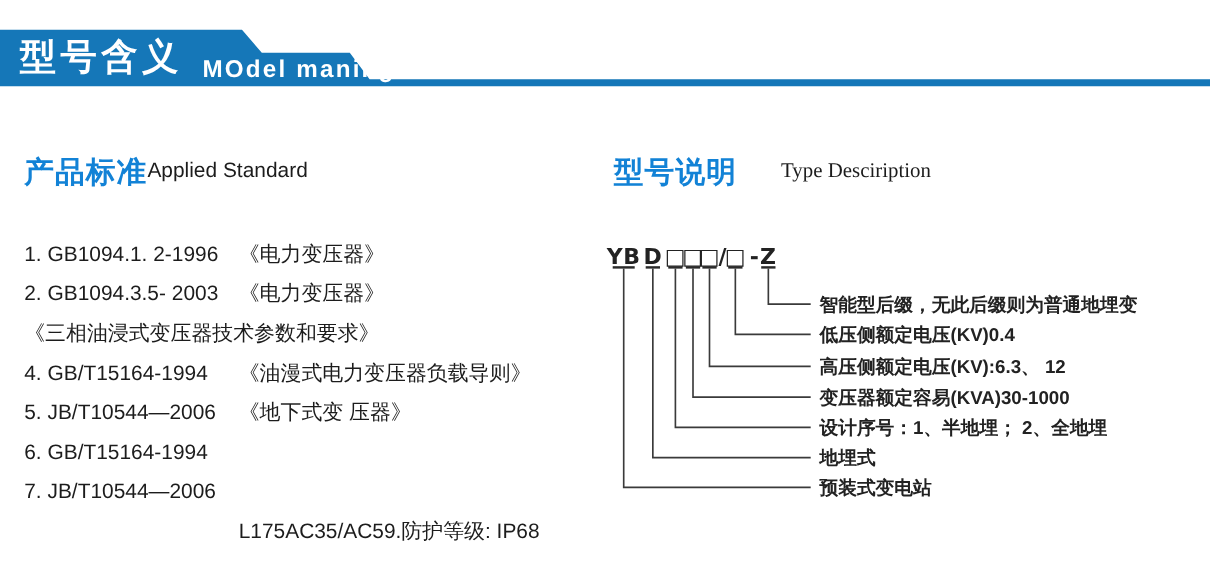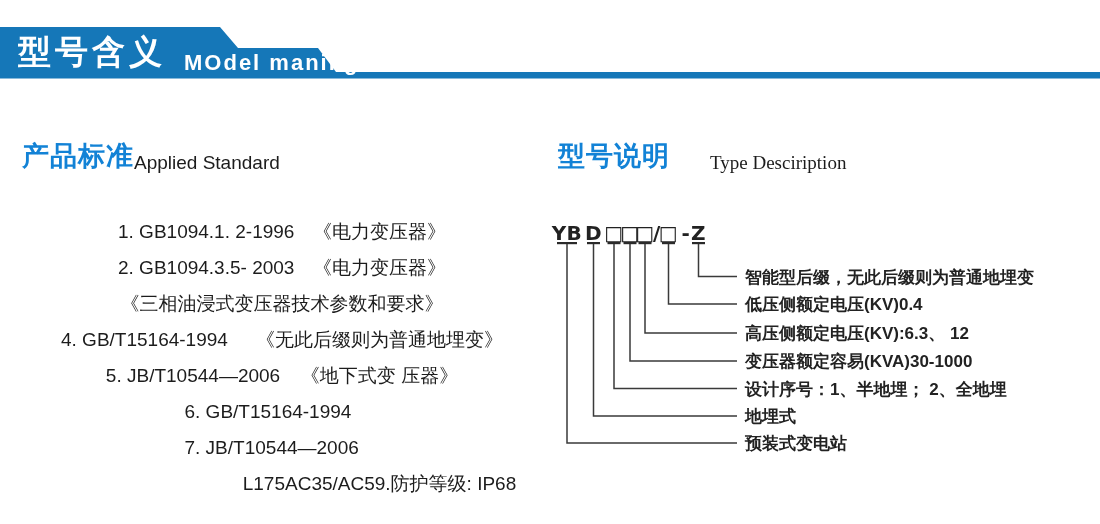--- a/index.html
+++ b/index.html
@@ -20,38 +20,38 @@
     letter-spacing:4px;white-space:nowrap;
   }
   .banner-title-en{
     position:absolute;left:184px;top:50px;
     font-size:22px;font-weight:600;color:#ffffff;
     letter-spacing:2px;white-space:nowrap;
   }
   
   .section-heading{
     position:absolute;top:138px;
-    display:flex;align-items:flex-end;white-space:nowrap;
+    display:flex;align-items:center;white-space:nowrap;
   }
   .section-heading.left{left:22px;}
   .section-heading.right{left:558px;}
   .heading-cn{
     font-size:27px;font-weight:bold;color:#1282d6;letter-spacing:1px;
   }
   .heading-en{
     font-size:19px;color:#1c1c1c;
   }
   .section-heading.left .heading-en{}
   .section-heading.right .heading-en{margin-left:40px;font-family:Liberation Serif, serif;}
   
   .standards{
     position:absolute;left:22px;top:214px;width:520px;
   }
   .std-row{
-    display:flex;height:36px;line-height:36px;white-space:nowrap;justify-content:center;
+    display:flex;height:36px;line-height:36px;white-space:nowrap;
   }
   .std-code{
     width:195px;flex:0 0 195px;
     font-size:19px;color:#1c1c1c;
   }
   .std-title{
     font-size:19px;color:#1c1c1c;
   }
   
   .diagram{position:absolute;left:545px;top:215px;}
@@ -93,21 +93,21 @@
   </div>
   <div class="std-row">
     <span class="std-code">2. GB1094.3.5- 2003</span>
     <span class="std-title">《电力变压器》</span>
   </div>
   <div class="std-row">
     <span class="std-title">《三相油浸式变压器技术参数和要求》</span>
   </div>
   <div class="std-row">
     <span class="std-code">4. GB/T15164-1994</span>
-    <span class="std-title">《无此后缀则为普通地埋变》</span>
+    <span class="std-title">《油漫式电力变压器负载导则》</span>
   </div>
   <div class="std-row">
     <span class="std-code">5. JB/T10544—2006</span>
     <span class="std-title">《地下式变 压器》</span>
   </div>
   <div class="std-row">
     <span class="std-code">6. GB/T15164-1994</span>
   </div>
   <div class="std-row">
     <span class="std-code">7. JB/T10544—2006</span>

